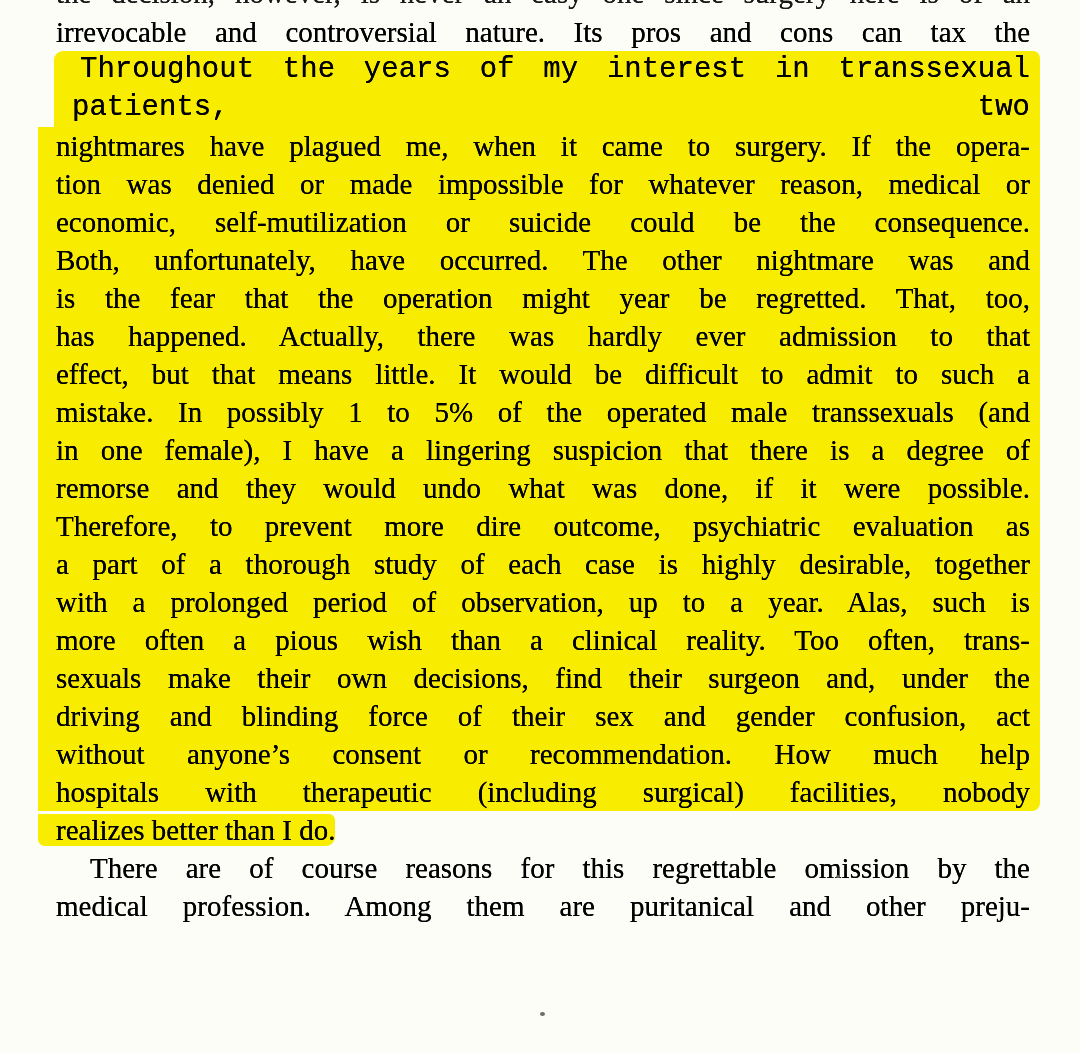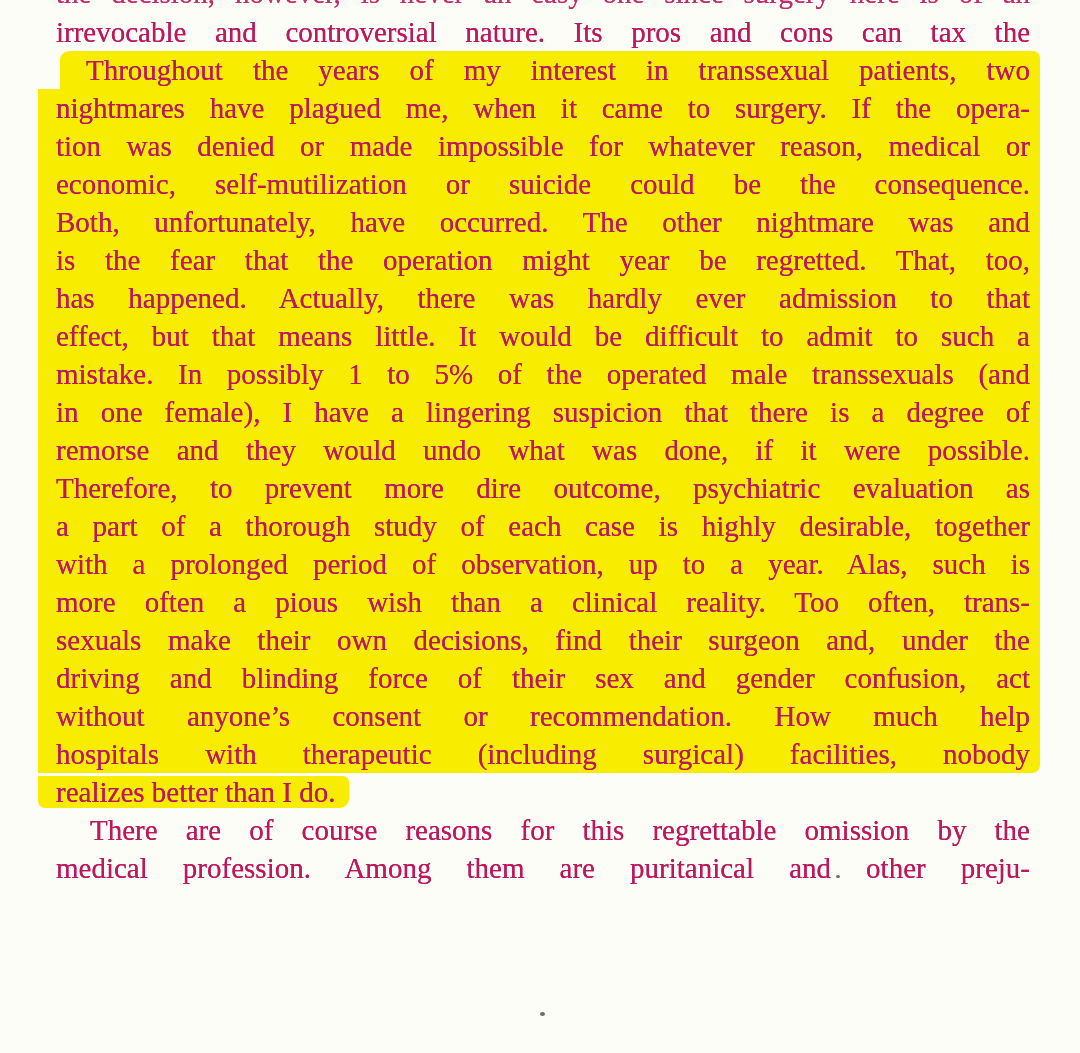--- a/index.html
+++ b/index.html
@@ -6,21 +6,21 @@
   .page {
     position: relative;
     width: 1080px;
     height: 1053px;
     background: var(--paper, #fdfdf8);
     box-sizing: border-box;
     padding: 0 50px 0 56px;
     overflow: hidden;
     font-family: "Liberation Serif", "DejaVu Serif", serif;
     font-size: 29px;
-    color: #be185d;
+    color: #000000;
     text-shadow: 0 0 0.45px currentColor; 
   }
   .line {
     line-height: 38px;
     text-align: justify;
     text-align-last: justify;
   }
   .line.no-just-last { text-align-last: left; }
   .indent-first .line:first-child { text-indent: 34px; }
 
@@ -36,35 +36,36 @@
   .hl-para {
     margin-left: -18px;
     margin-right: -10px;
   }
   .hl-para .line {
     background: var(--hl, #f8ec00);
     padding-left: 18px;
     padding-right: 10px;
   }
   .hl-para .line.hl-first {
-    margin-left: 22px;
+    margin-left: 16px;
     text-indent: 8px;
     border-top-left-radius: 9px;
     border-top-right-radius: 7px;
+    font-family: Liberation Mono, monospace;
   }
   .hl-para .line:nth-last-child(2) { border-bottom-right-radius: 8px; }
   .hl-para .line.hl-last {
     background: transparent;
     padding: 0;
     text-align-last: left;
   }
   .hl-para .line.hl-last .hl-span {
     background: var(--hl, #f8ec00);
     padding-left: 18px;
-    padding-right: 14px;
+    padding-right: 0;
     border-bottom-left-radius: 7px;
     border-bottom-right-radius: 9px;
     border-top-right-radius: 6px;
   }
 
   .speck {
     position: absolute;
     background: #6d6a60;
     border-radius: 50%;
   }

